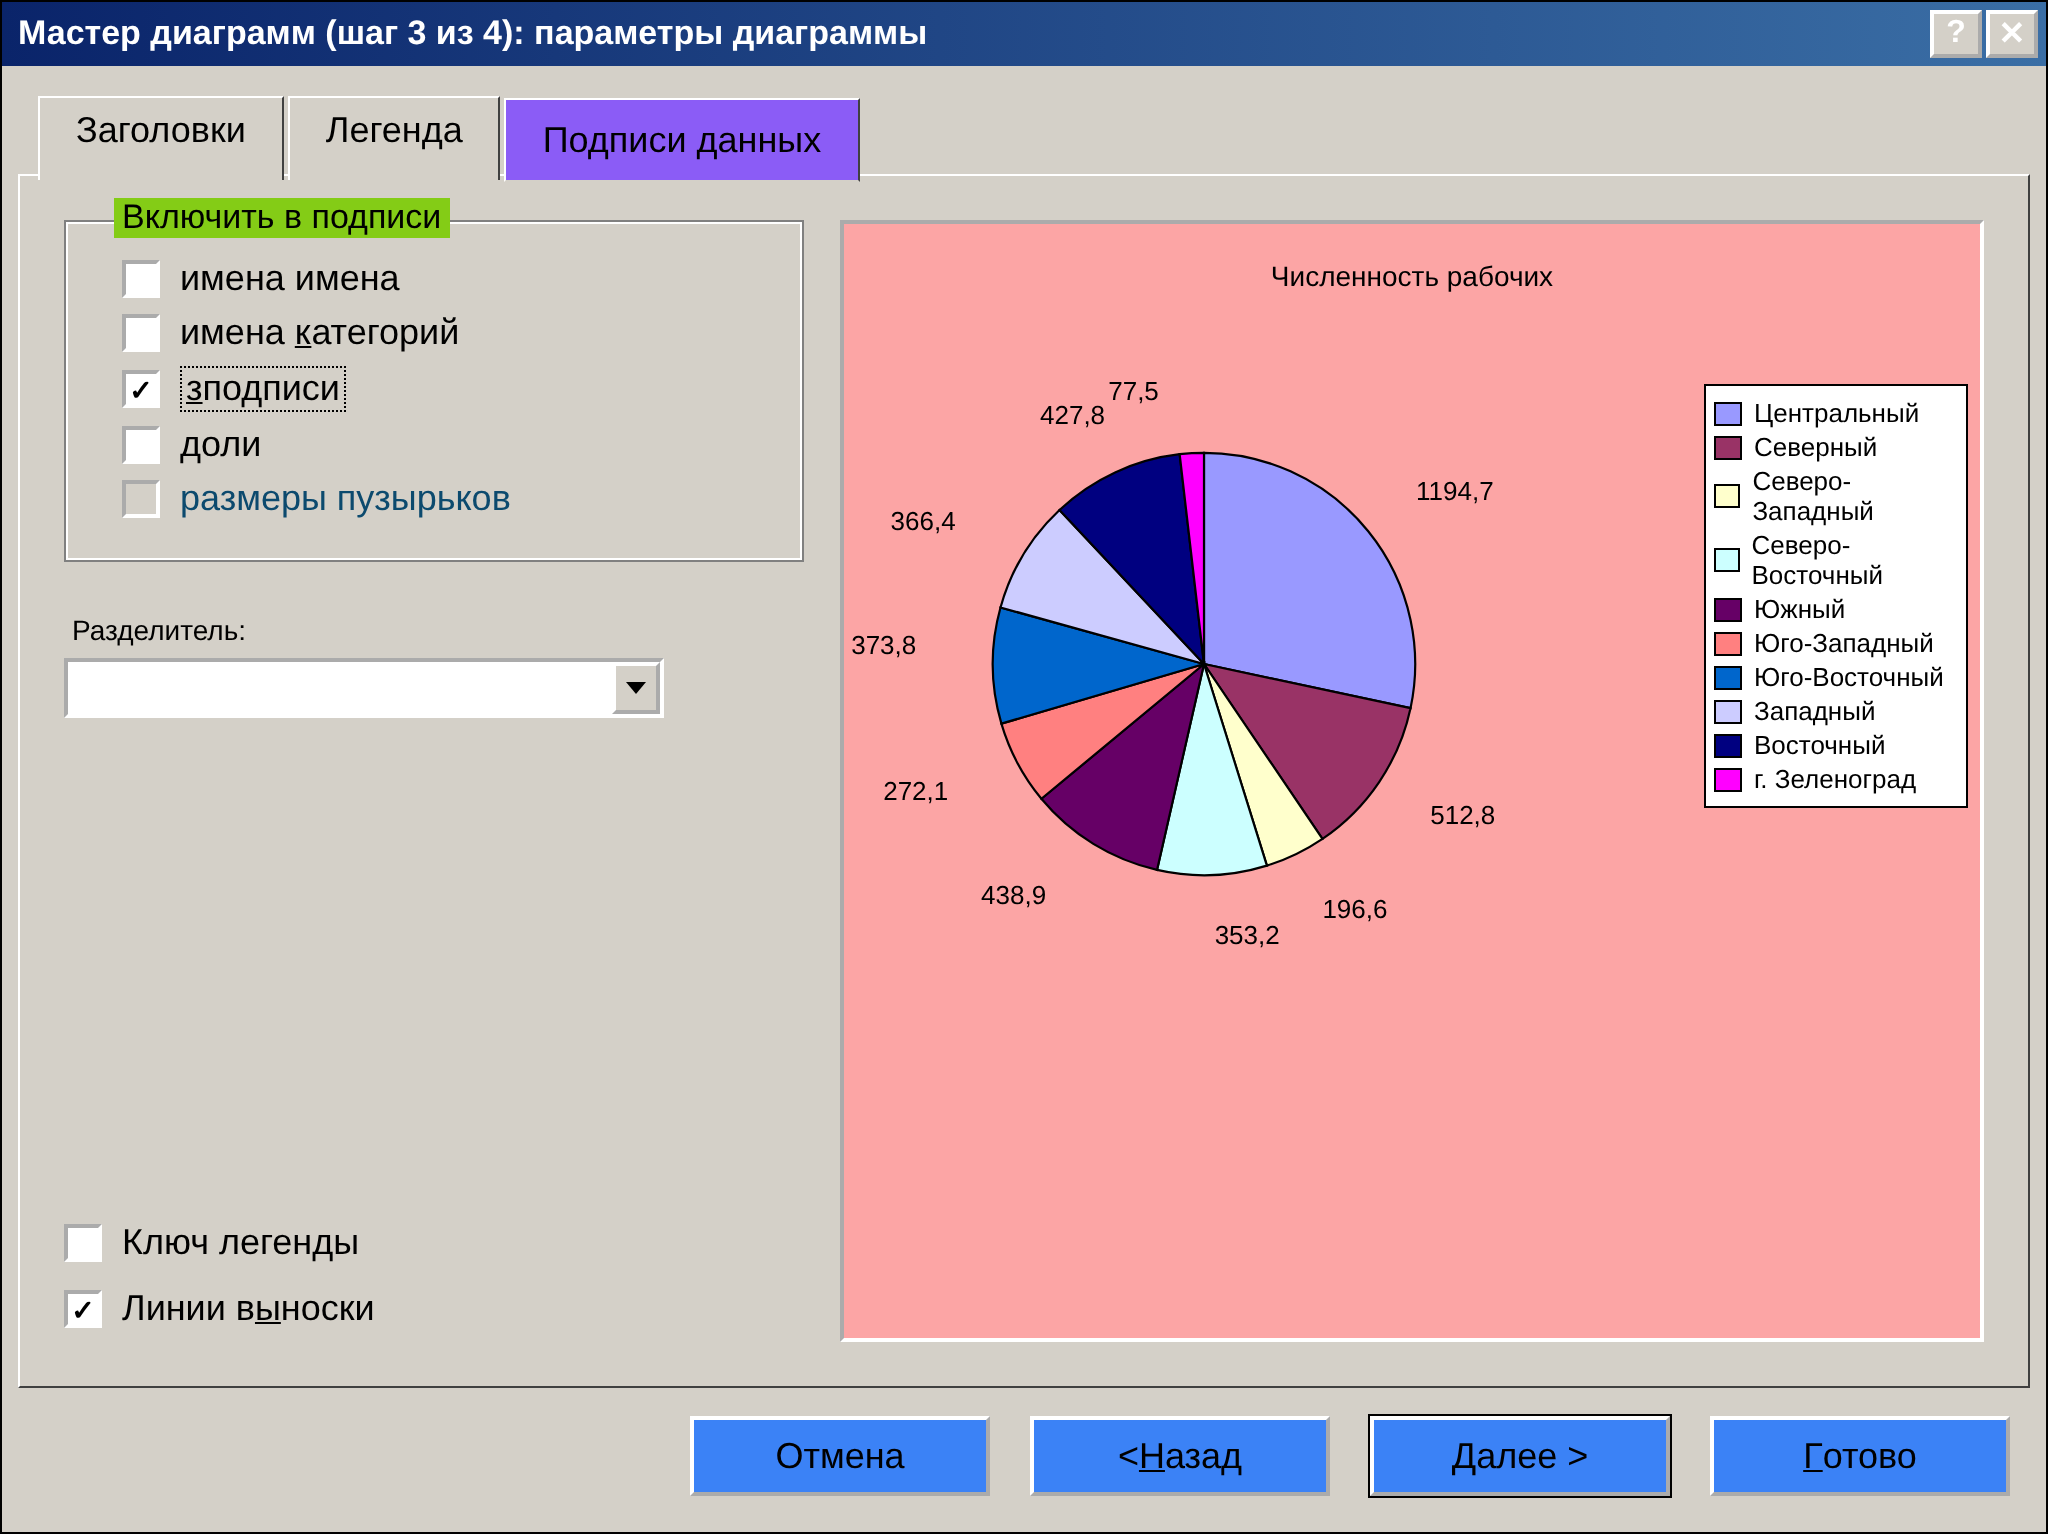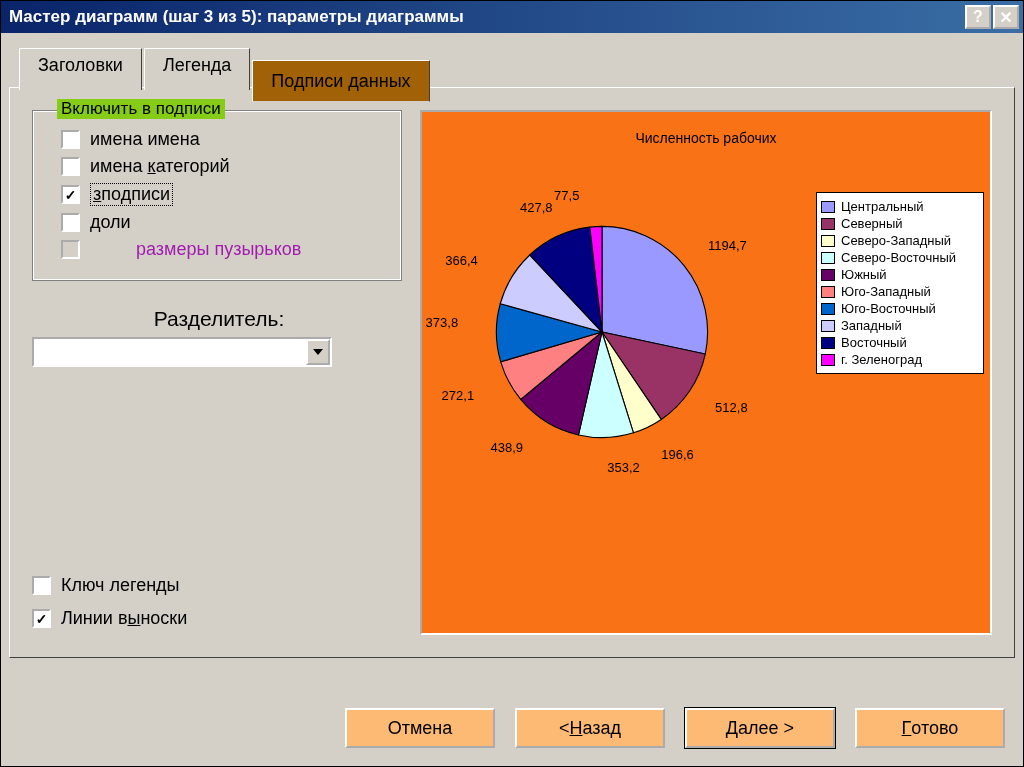--- a/index.html
+++ b/index.html
@@ -62,24 +62,24 @@
   border-bottom: none;
   border-right-color: #404040;
   border-top-color: #fff;
   border-left-color: #fff;
   margin-right: 2px;
   cursor: pointer;
   position: relative;
   top: 1px;
 }
 .tab.active {
-  background: #a16207;
+  background: #8b5cf6;
   z-index: 3;
   border-bottom: 1px solid #d4d0c8;
-  top: 15px;
+  top: 4px;
   padding-top: 10px;
   padding-bottom: 9px;
 }
 .tab.inactive {
   top: 3px;
   padding-top: 6px;
   padding-bottom: 6px;
 }
 .panel {
   flex: 1;
@@ -119,24 +119,24 @@
 .chk {
   width: 19px; height: 19px;
   border: 2px inset #fff;
   background: #fff;
   margin-right: 10px;
   display: flex; align-items: center; justify-content: center;
   font-size: 14px;
   cursor: pointer;
 }
 .chk.checked::after { content: "✓"; font-weight: bold; }
-.chk-label.disabled { color: #a21caf; margin-left: 46px; }
+.chk-label.disabled { color: #0c4a6e; }
 .chk-label .ul { text-decoration: underline; }
 .chk-label.focused { border: 1px dotted #000; padding: 0 2px; }
-.field-label { font-size: 21px; margin: 6px 0 6px 4px; text-align: center; }
+.field-label { font-size: 14px; margin: 6px 0 6px 4px; }
 .combo {
   display: flex;
   border: 2px inset #fff;
   background: #fff;
   height: 30px;
   width: 300px;
 }
 .combo-text { flex: 1; }
 .combo-btn {
   width: 24px;
@@ -147,21 +147,21 @@
 }
 .combo-btn::after {
   content: "";
   border-left: 5px solid transparent;
   border-right: 5px solid transparent;
   border-top: 6px solid #000;
 }
 .spacer { flex: 1; }
 .preview {
   flex: 1;
-  background: #f97316;
+  background: #fca5a5;
   border: 2px inset #fff;
   position: relative;
   overflow: hidden;
 }
 .chart-title {
   text-align: center;
   font-size: 14px;
   margin-top: 18px;
 }
 .pie-wrap {
@@ -175,21 +175,21 @@
 .dl {
   position: absolute;
   font-size: 13px;
   color: #000;
   white-space: nowrap;
 }
 .legend {
   position: absolute;
   right: 6px;
   top: 80px;
-  width: 168px;
+  width: 132px;
   border: 1px solid #000;
   background: #fff;
   padding: 4px 4px;
   font-size: 13px;
 }
 .legend-item {
   display: flex; align-items: center;
   margin: 2px 0;
 }
 .swatch {
@@ -200,38 +200,37 @@
 .button-row {
   display: flex;
   justify-content: flex-end;
   gap: 20px;
   padding: 14px 10px 10px 10px;
 }
 .btn {
   min-width: 150px;
   height: 40px;
   font-size: 18px;
-  background: #fdba74;
+  background: #3b82f6;
   border: 2px outset #fff;
   cursor: pointer;
   display: flex; align-items: center; justify-content: center;
   padding: 0 14px;
-  margin-top: 36px;
 }
 .btn.default {
   box-shadow: 0 0 0 1px #000;
 }
 .btn .ul { text-decoration: underline; }
 </style>
 </head>
 <body>
 
 <div class="window">
   <div class="titlebar">
-    <div class="titlebar-text">Мастер диаграмм (шаг 3 из 5): параметры диаграммы</div>
+    <div class="titlebar-text">Мастер диаграмм (шаг 3 из 4): параметры диаграммы</div>
     <div class="titlebar-buttons">
       <div class="tbtn">?</div>
       <div class="tbtn">✕</div>
     </div>
   </div>
 
   <div class="client">
     <div class="tab-row">
       <div class="tab inactive">Заголовки</div>
       <div class="tab inactive">Легенда</div>

